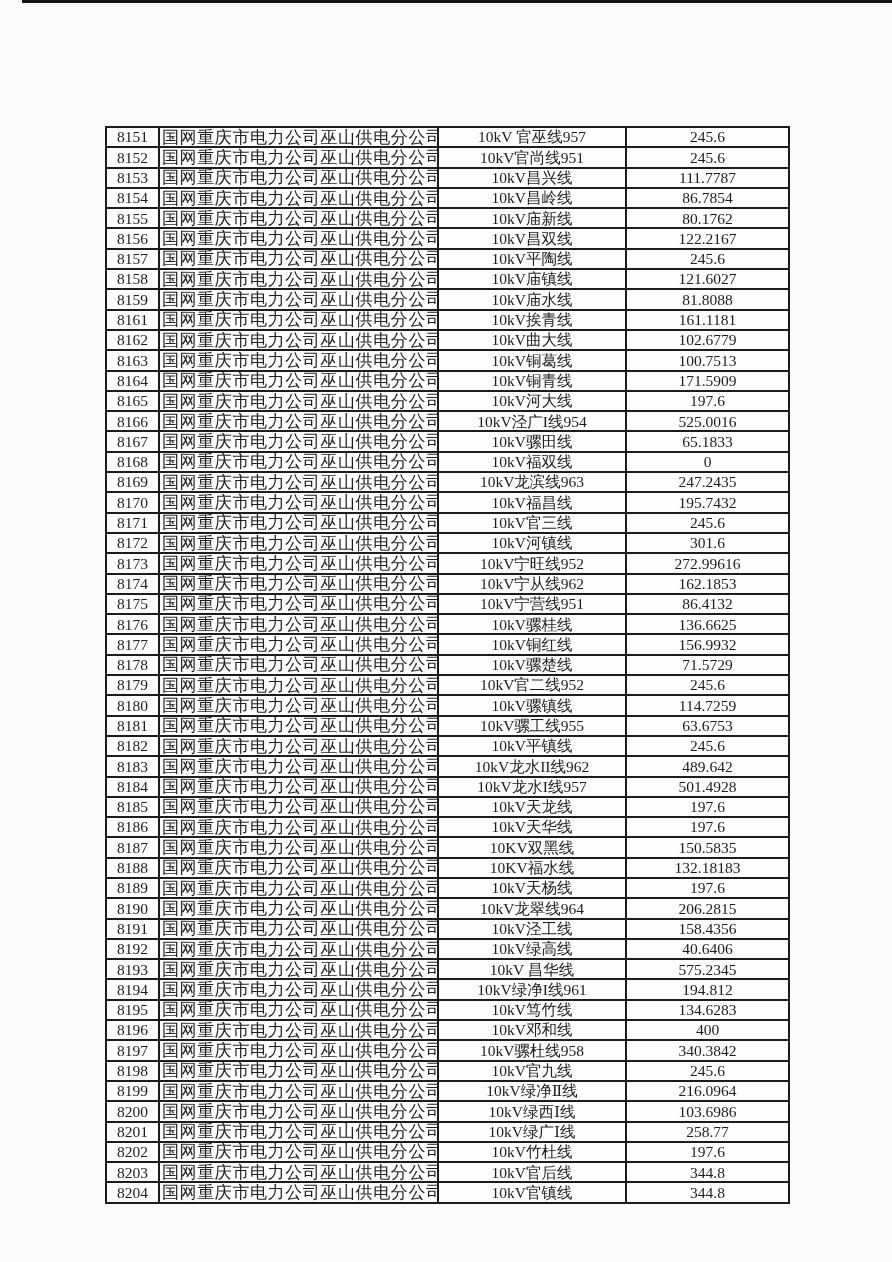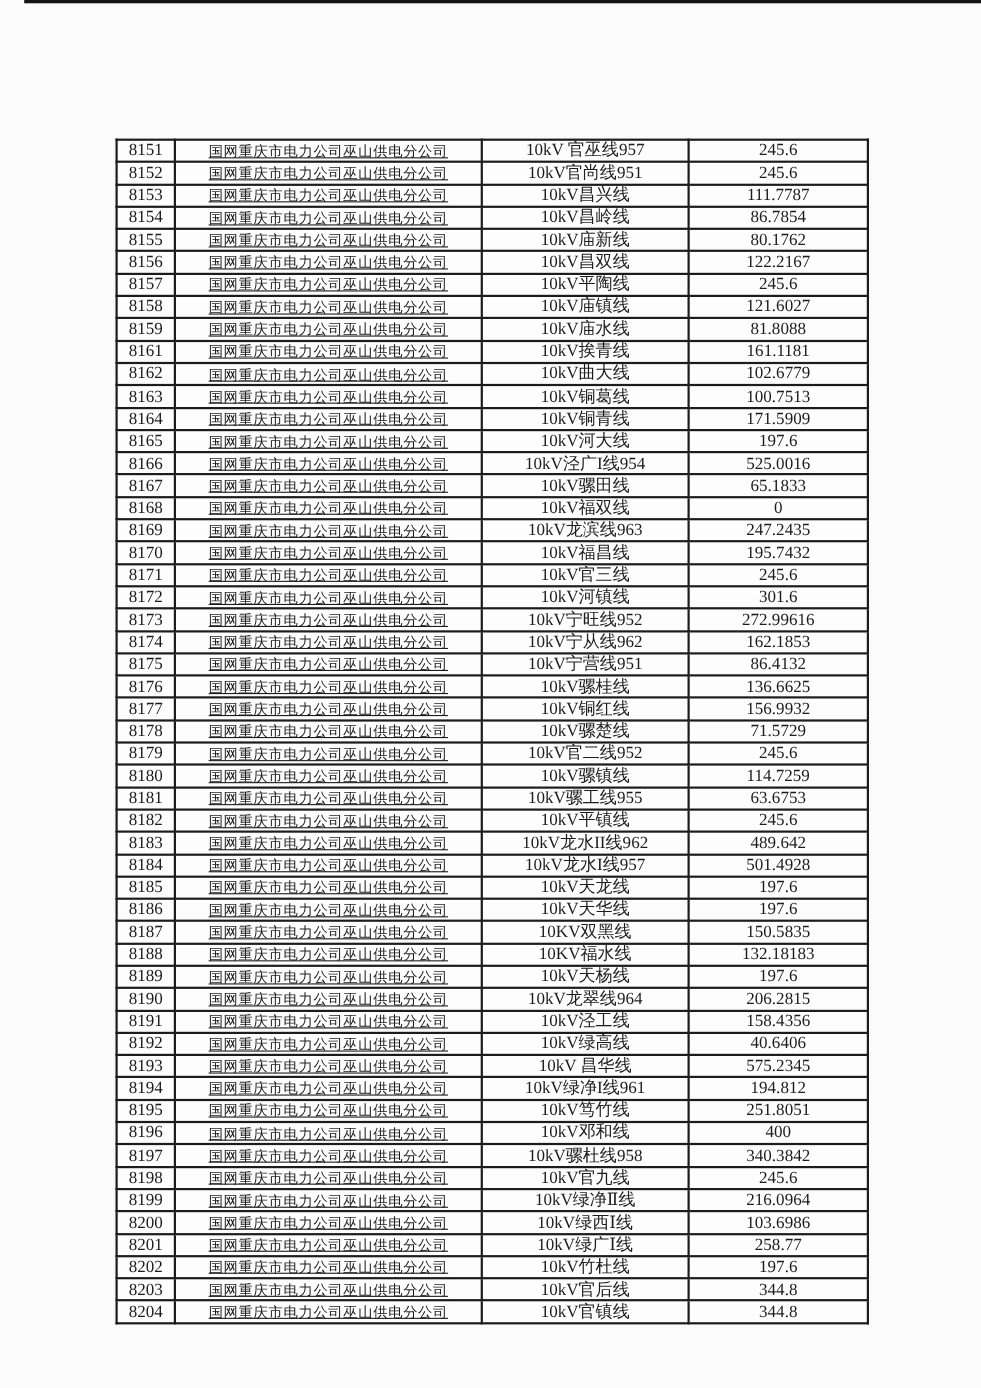--- a/index.html
+++ b/index.html
@@ -43,22 +43,21 @@
     height: 18.3px;
     padding: 0 2px;
     text-align: center;
     vertical-align: middle;
     white-space: nowrap;
     overflow: hidden;
     line-height: 1;
   }
   td.company-cell {
     letter-spacing: 0.6px;
-    font-size: 13px;
-    text-decoration: underline;
+    font-size: 17px;
   }
   td.id-cell, td.value-cell {
     font-size: 15.5px;
   }
 </style>
 </head>
 <body>
 
 <div class="page">
   <div class="top-rule"></div>
@@ -325,21 +324,21 @@
         <tr>
           <td class="id-cell">8194</td>
           <td class="company-cell">国网重庆市电力公司巫山供电分公司</td>
           <td class="line-cell">10kV绿净I线961</td>
           <td class="value-cell">194.812</td>
         </tr>
         <tr>
           <td class="id-cell">8195</td>
           <td class="company-cell">国网重庆市电力公司巫山供电分公司</td>
           <td class="line-cell">10kV笃竹线</td>
-          <td class="value-cell">251.8051</td>
+          <td class="value-cell">134.6283</td>
         </tr>
         <tr>
           <td class="id-cell">8196</td>
           <td class="company-cell">国网重庆市电力公司巫山供电分公司</td>
           <td class="line-cell">10kV邓和线</td>
           <td class="value-cell">400</td>
         </tr>
         <tr>
           <td class="id-cell">8197</td>
           <td class="company-cell">国网重庆市电力公司巫山供电分公司</td>

